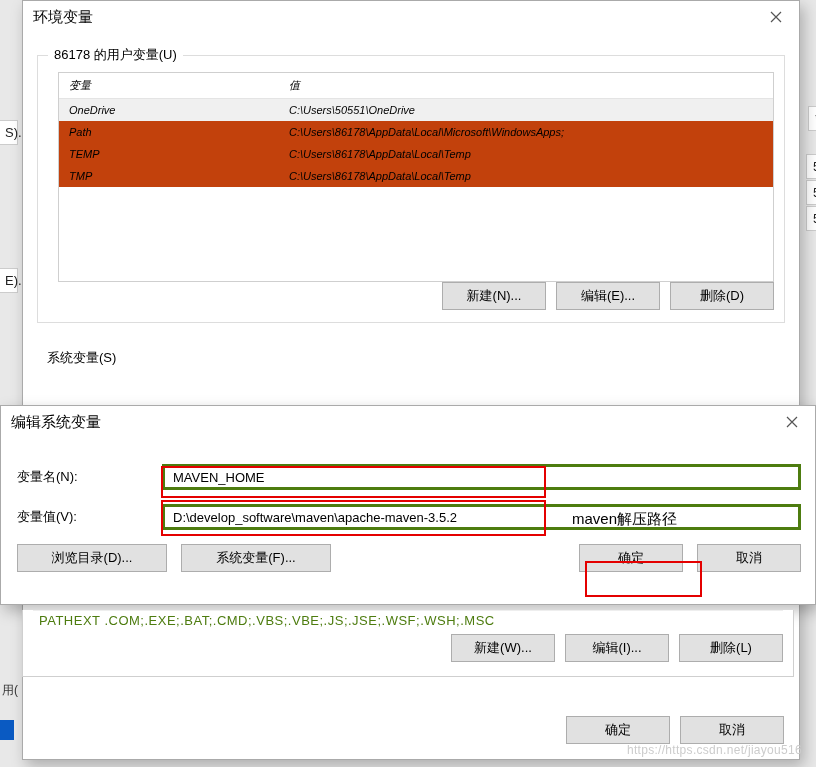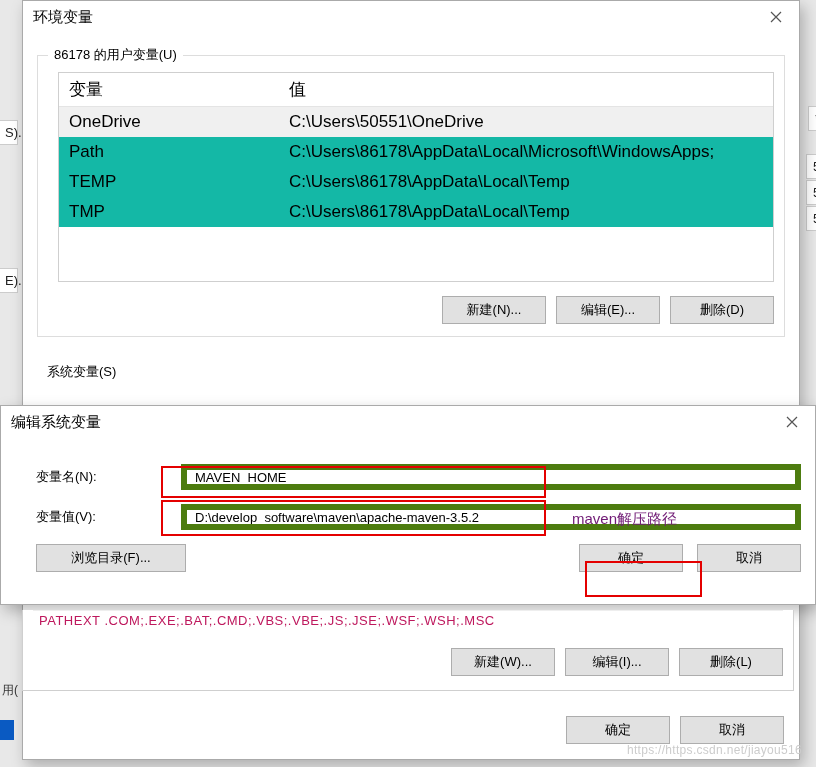--- a/index.html
+++ b/index.html
@@ -58,22 +58,23 @@
       top: -10px;
       left: 10px;
       background: #fff;
       padding: 0 6px;
       font-size: 13px;
     }
     table.vars {
       width: 100%;
       border-collapse: collapse;
       border: 1px solid #d8d8d8;
-      font-size: 17px;
-      background: #14b8a6;
+      font-size: 11px;
+      background: #c2410c;
+      font-style: italic;
     }
     table.vars th {
       text-align: left;
       font-weight: normal;
       padding: 5px 10px;
       border-bottom: 1px solid #e4e4e4;
       background: #fff;
     }
     table.vars td {
       padding: 5px 10px;
@@ -84,48 +85,47 @@
     .table-wrap {
       border: 1px solid #cfcfcf;
       height: 210px;
       overflow: hidden;
     }
     .table-wrap table.vars { border: none; }
     .btn-row {
       display: flex;
       justify-content: flex-end;
       gap: 10px;
-      margin-top: 14px;
     }
     .btn {
       min-width: 104px;
       height: 28px;
       border: 1px solid #adadad;
       background: #e1e1e1;
       font-size: 13px;
       padding: 0 12px;
       cursor: default;
       font-family: inherit;
     }
     
     .dialog.edit { left: 0; top: 405px; width: 816px; height: 200px; }
-    .dialog.edit .content { padding: 26px 14px 16px 16px; margin-left: 19px; }
+    .dialog.edit .content { padding: 26px 14px 16px 16px; }
     .form-row {
       display: flex;
       align-items: center;
       margin-bottom: 14px;
     }
     .form-row .label {
       width: 145px;
       font-size: 13px;
     }
     .form-row .input {
       flex: 1;
       height: 26px;
-      border: 6px solid #4d7c0f;
+      border: 3px solid #4d7c0f;
       padding: 0 8px;
       font-size: 13px;
       font-family: inherit;
       background: #fff;
     }
     .redbox-name {
       position: absolute;
       border: 2px solid #e40000;
       pointer-events: none;
       left: 161px; top: 466px; width: 385px; height: 32px;
@@ -134,21 +134,21 @@
     .redbox-value {
       position: absolute;
       border: 2px solid #e40000;
       pointer-events: none;
       left: 161px; top: 500px; width: 385px; height: 36px;
       z-index: 50;
     }
     .annotation {
       position: absolute;
       left: 572px; top: 510px;
-      color: #701a75;
+      color: #000000;
       font-size: 15px;
       z-index: 50;
     }
     .redbox-ok {
       position: absolute;
       border: 2px solid #e40000;
       pointer-events: none;
       left: 585px; top: 561px; width: 117px; height: 36px;
       z-index: 50;
     }
@@ -162,21 +162,21 @@
     .sysvars-fragment {
       position: absolute;
       left: 22px; top: 610px; width: 772px;
       border: 1px solid #cfcfcf;
       border-top: none;
       background: #fff;
       padding: 0 10px 14px 10px;
     }
     .faint-row {
       font-size: 13px;
-      color: #be185d;
+      color: #4d7c0f;
       padding: 2px 0 6px 6px;
       border-top: 1px solid #eee;
       letter-spacing: 0.5px;
       white-space: nowrap;
       overflow: hidden;
     }
     .okcancel-row {
       position: absolute;
       left: 22px; top: 716px; width: 772px;
       display: flex; justify-content: flex-end; gap: 10px;
@@ -276,21 +276,22 @@
   <div class="content">
     <div class="form-row">
       <div class="label">变量名(N):</div>
       <input class="input" value="MAVEN_HOME" style="">
     </div>
     <div class="form-row">
       <div class="label">变量值(V):</div>
       <input class="input" value="D:\develop_software\maven\apache-maven-3.5.2" style="">
     </div>
     <div class="lower-btn-row">
-      <button class="btn" style="min-width:150px;">浏览目录(F)...</button>
+      <button class="btn" style="min-width:150px;">浏览目录(D)...</button>
+      <button class="btn" style="min-width:150px;">系统变量(F)...</button>
       <div class="spacer"></div>
       <button class="btn">确定</button>
       <button class="btn">取消</button>
     </div>
   </div>
 </div>
 
 <div class="redbox-name"></div>
 <div class="redbox-value"></div>
 <div class="annotation">maven解压路径</div>

